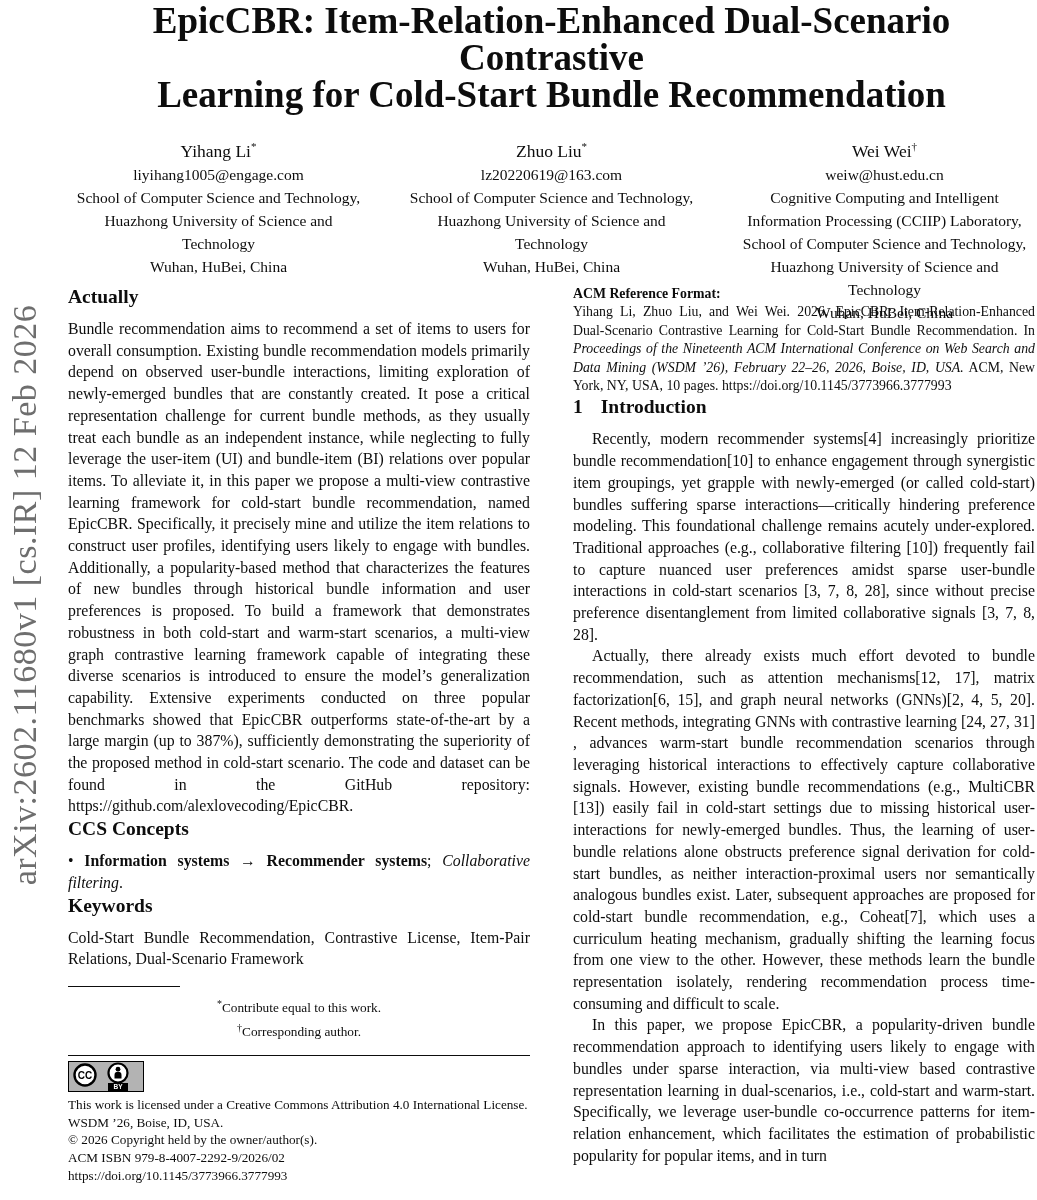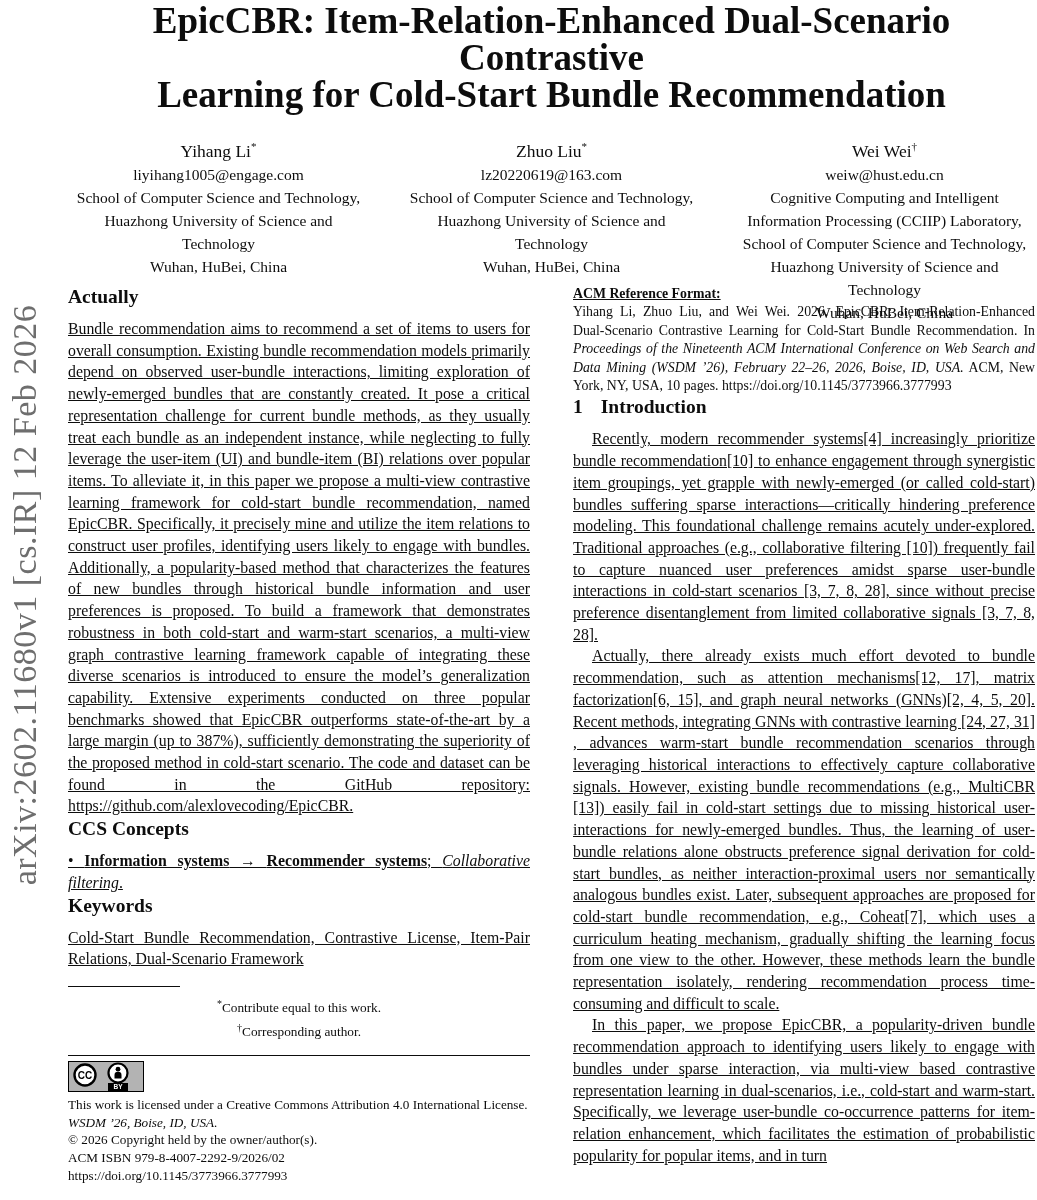--- a/index.html
+++ b/index.html
@@ -65,21 +65,20 @@
     top: 285px;
     width: 1037px;
   }
   .col { position: absolute; top: 0; width: 462px; }
   .col-left  { left: 68px; }
   .col-right { left: 573px; }
   .body-p {
     font-size: 15.8px;
     line-height: 21.7px;
     text-align: justify;
-    text-decoration: underline;
   }
   .indent { text-indent: 19px; }
   h2.sect {
     font-size: 19.5px;
     line-height: 24px;
     margin: 0 0 9px 0;
   }
   .sect-num { display: inline-block; margin-right: 18px; }
   .mt-ccs { margin-top: 25px; }
   .mt-kw  { margin-top: 26px; }
@@ -104,28 +103,28 @@
     border-top: 1.4px solid #0d0d0d;
     margin-top: 13px;
   }
   .license { margin-top: 5px; }
   .cc-badge { display: block; margin: 2px 0 4px 0; }
   .lic-line {
     font-size: 13.2px;
     line-height: 17.8px;
     text-align: left;
   }
-  .italic { font-style: italic; }
+  .italic { }
   
   .acm-ref {
     font-size: 13.8px;
     line-height: 18.4px;
     text-align: justify;
   }
-  .acm-ref .head { font-weight: bold; text-decoration: underline; }
+  .acm-ref .head { font-weight: bold; }
   .intro-head { margin-top: 49px; margin-bottom: 10px; }
   .col-right .body-p + .body-p { margin-top: 0; }
 </style>
 </head>
 <body>
 
 <div class="page">
 
   <div class="watermark">arXiv:2602.11680v1  [cs.IR]  12 Feb 2026</div>
 

